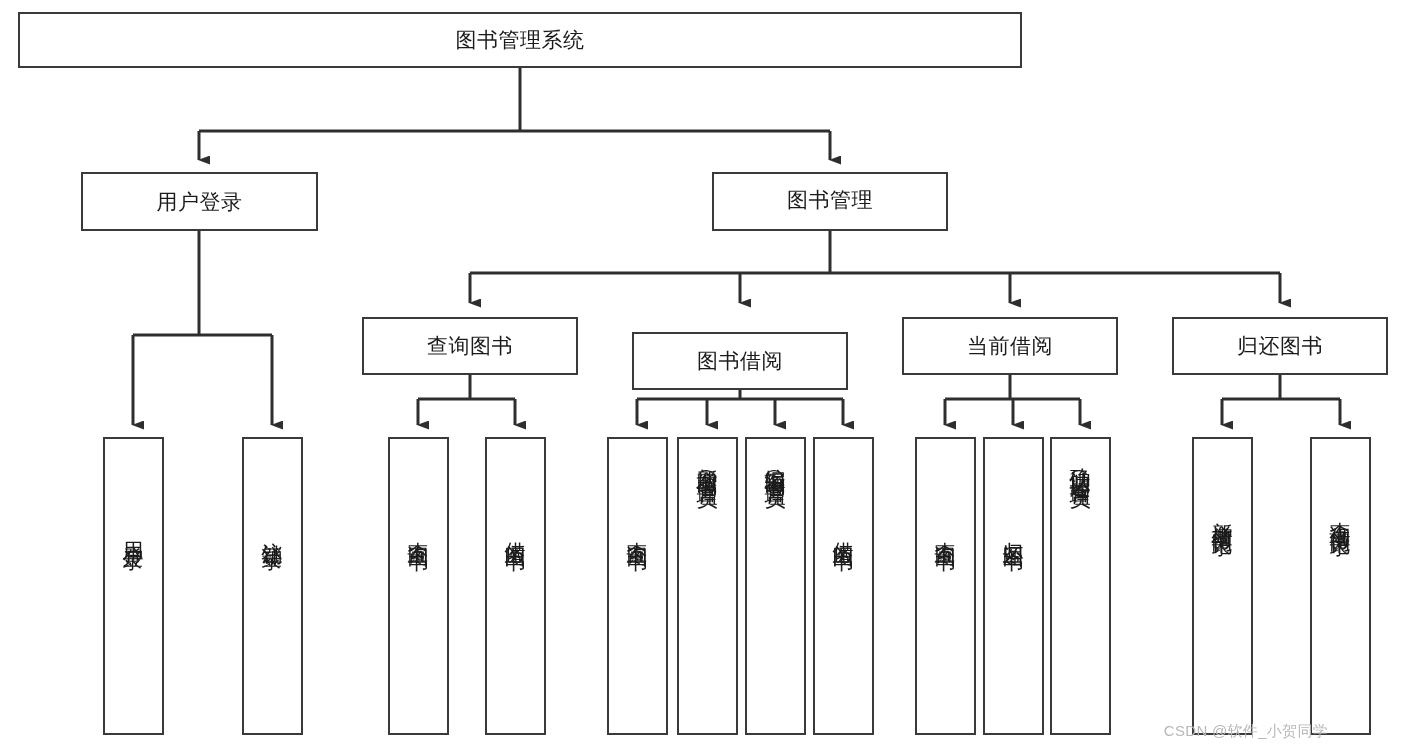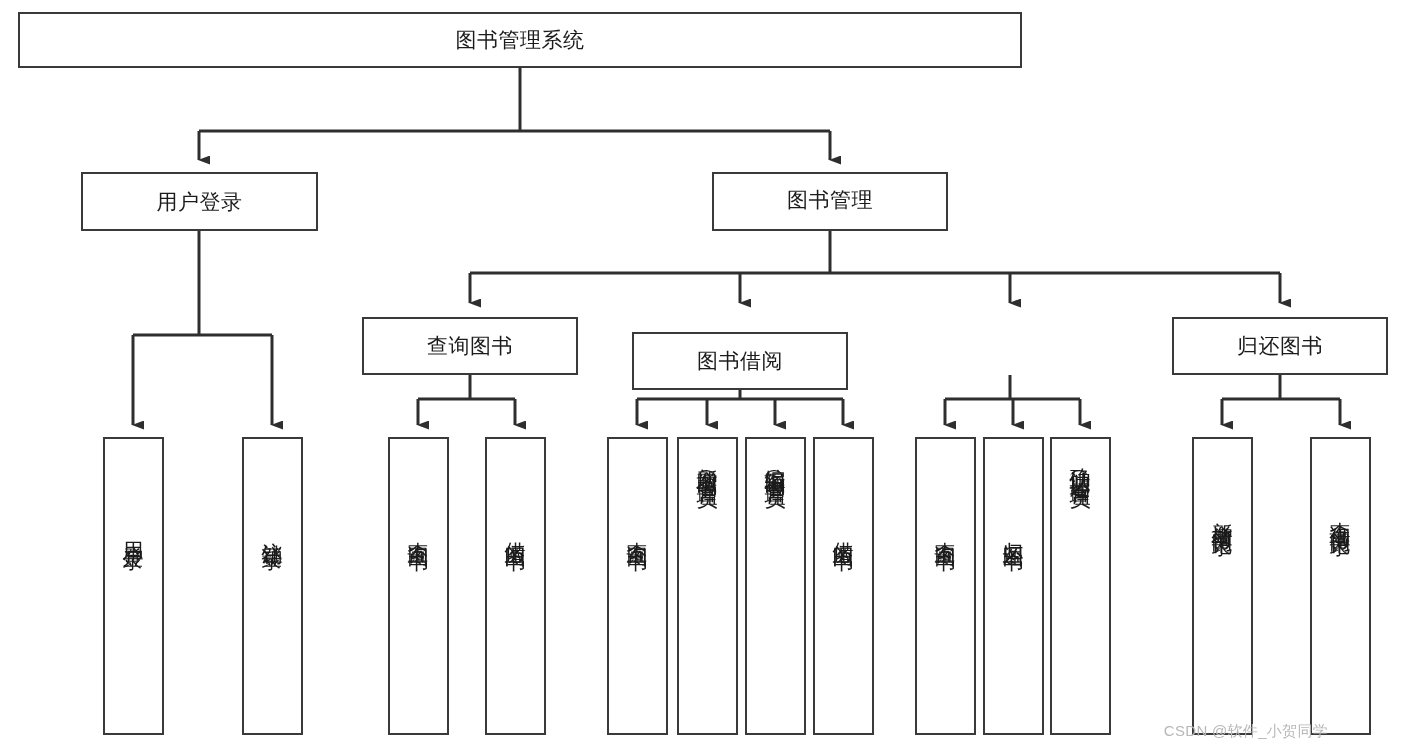--- a/index.html
+++ b/index.html
@@ -147,20 +147,23 @@
   <div class="node-box" style="left:712px; top:172px; width:236px; height:59px;font-family:Liberation Mono, monospace;">
     <span class="node-label-h">图书管理</span>
   </div>
 
   <div class="node-box" style="left:362px; top:317px; width:216px; height:58px;">
     <span class="node-label-h">查询图书</span>
   </div>
   <div class="node-box" style="left:632px; top:332px; width:216px; height:58px;">
     <span class="node-label-h">图书借阅</span>
   </div>
+  <div class="node-box" style="left:902px; top:317px; width:216px; height:58px;">
+    <span class="node-label-h">当前借阅</span>
+  </div>
   <div class="node-box" style="left:1172px; top:317px; width:216px; height:58px;">
     <span class="node-label-h">归还图书</span>
   </div>
 
   <div class="node-box leaf leaf-short" style="left:103px; top:437px; width:61px; height:298px;">
     <span class="node-label-v">用户登录</span>
   </div>
   <div class="node-box leaf leaf-short" style="left:242px; top:437px; width:61px; height:298px;">
     <span class="node-label-v">注销登录</span>
   </div>

